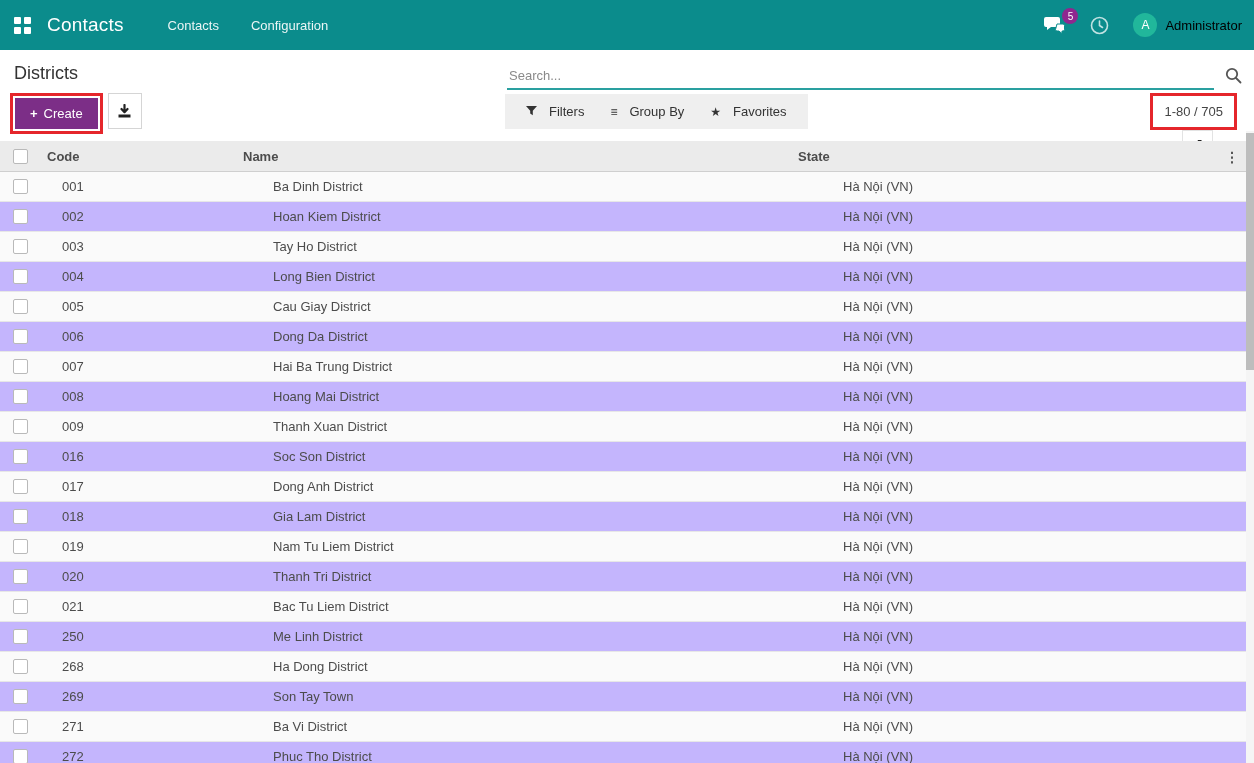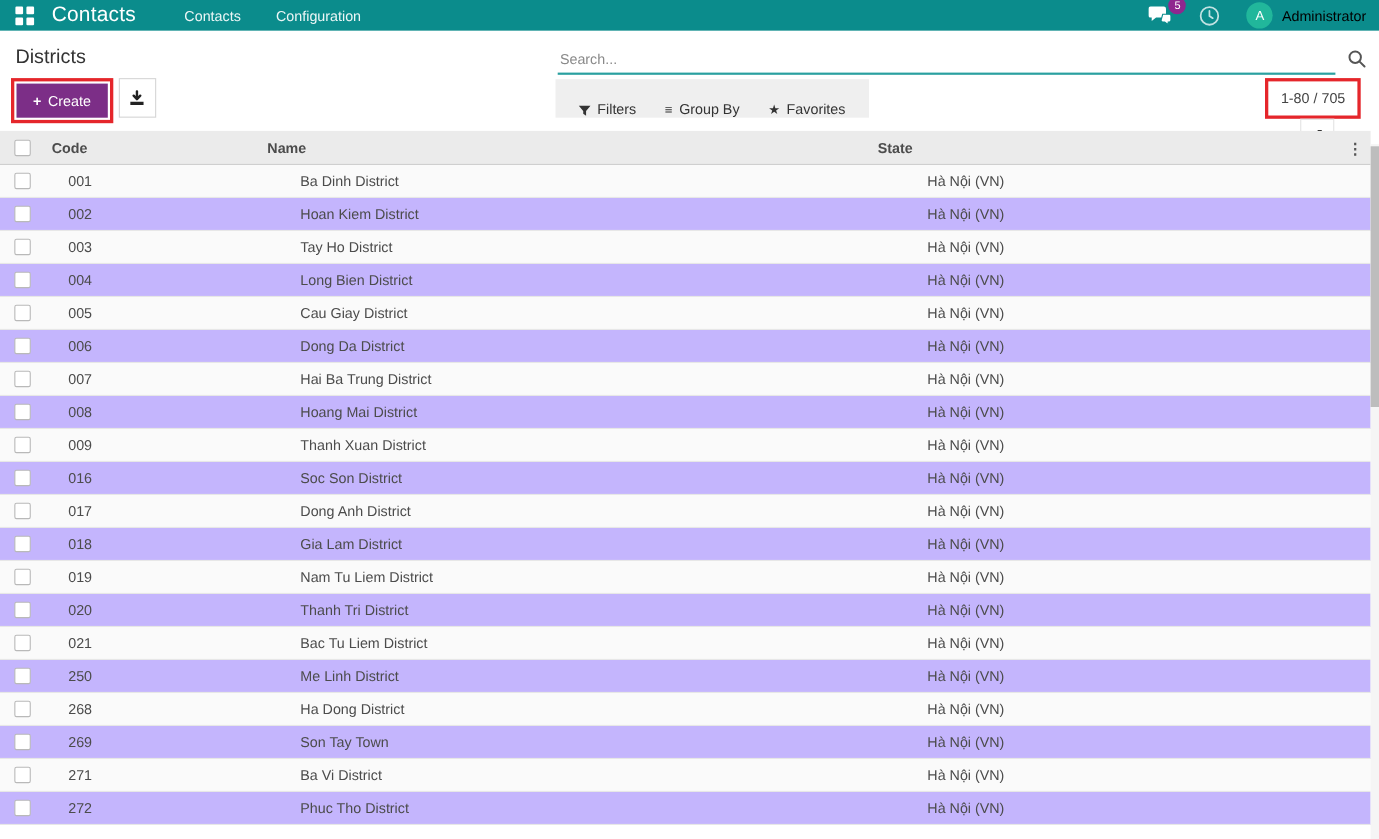--- a/index.html
+++ b/index.html
@@ -1,20 +1,20 @@
 <!DOCTYPE html>
 <html style="--navbar_bg: #0b8c8c; --primary_button: #7c2e87; --annotation_red: #e5262b; --badge: #8f278f; --avatar: #21b79b; --search_underline: #2aa0a0;"><head>
 <meta charset="utf-8">
 <style>
   * { margin:0; padding:0; box-sizing:border-box; }
   html,body { width:1254px; height:763px; overflow:hidden;
     font-family:"Liberation Sans", sans-serif; background:#fff; color:#4c4c4c; }
 
   
-  .navbar { height:28px; background:var(--navbar_bg,#0b8c8c); display:flex;
+  .navbar { height:50px; background:var(--navbar_bg,#0b8c8c); display:flex;
     align-items:center; color:#fff; padding:0 12px 0 14px; }
   .apps-icon { width:17px; height:17px; display:grid; grid-template-columns:7px 7px;
     grid-template-rows:7px 7px; gap:3px; cursor:pointer; }
   .apps-icon span { background:#fff; border-radius:1px; }
   .app-title { font-size:19px; font-weight:500; margin-left:16px; letter-spacing:.2px; }
   .nav-menu { display:flex; margin-left:32px; gap:8px; }
   .nav-item { font-size:13px; color:rgba(255,255,255,.92); padding:12px 12px; cursor:pointer; }
   .nav-right { margin-left:auto; display:flex; align-items:center; gap:24px; }
   .chat-wrap { position:relative; cursor:pointer; }
   .badge { position:absolute; top:-8px; right:-12px; background:var(--badge,#8f278f);
@@ -38,21 +38,21 @@
   .create-group { position:absolute; left:10px; top:43px; display:flex; }
   .red-annot { border:3px solid var(--annotation_red,#e5262b); padding:2px; }
   .btn-create { background:var(--primary_button,#7c2e87); color:#fff; border:none;
     font-size:13px; padding:8px 15px; cursor:pointer; font-family:inherit; }
   .btn-create .plus { font-weight:bold; margin-right:6px; font-size:13px; }
   .btn-export { width:34px; height:36px; background:#fff; border:1px solid #d5d5d5;
     margin-left:5px; display:flex; align-items:center; justify-content:center; cursor:pointer; }
 
   .filters-bar { position:absolute; left:505px; top:44px; height:35px; background:#efefef;
     display:flex; align-items:center; padding:0 8px; }
-  .fbtn { display:flex; align-items:flex-end; gap:6px; font-size:13px; color:#333;
+  .fbtn { display:flex; align-items:center; gap:12px; font-size:13px; color:#333;
     background:none; border:none; padding:0 13px; height:100%; cursor:pointer; font-family:inherit; }
   .fbtn .glyph { font-size:12px; color:#333; }
 
   .pager { position:absolute; right:9px; top:43px; display:flex; align-items:center;flex-direction:column; }
   .pager-value-box { border:3px solid var(--annotation_red,#e5262b); padding:2px; margin-right:8px; }
   .pager-value { font-size:13px; color:#444; padding:6px 9px; white-space:nowrap; }
   .pager-btn { width:31px; height:31px; background:#fff; border:1px solid #e3e3e3;
     color:#222; font-size:14px; font-weight:bold; cursor:pointer; font-family:inherit;
     display:flex; align-items:center; justify-content:center; }
   .pager-btn + .pager-btn { border-left:none; }

